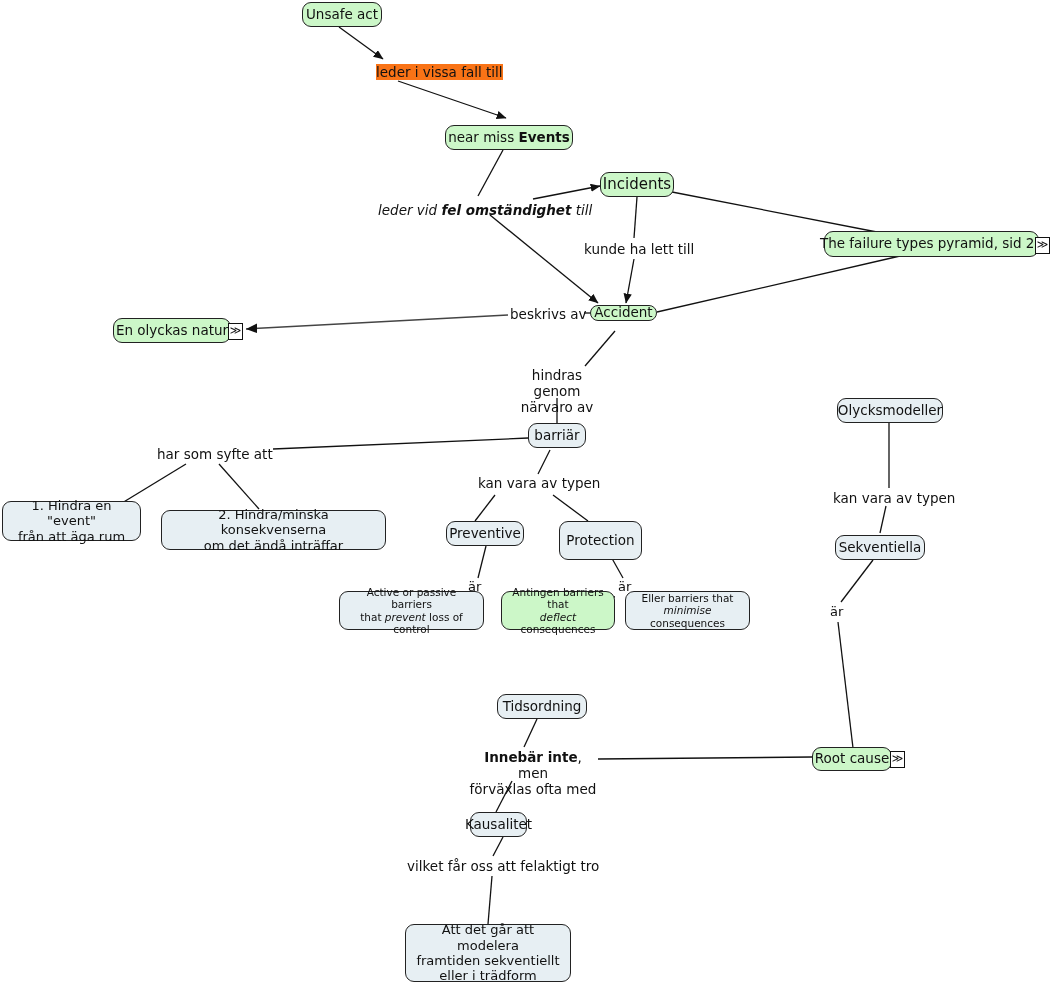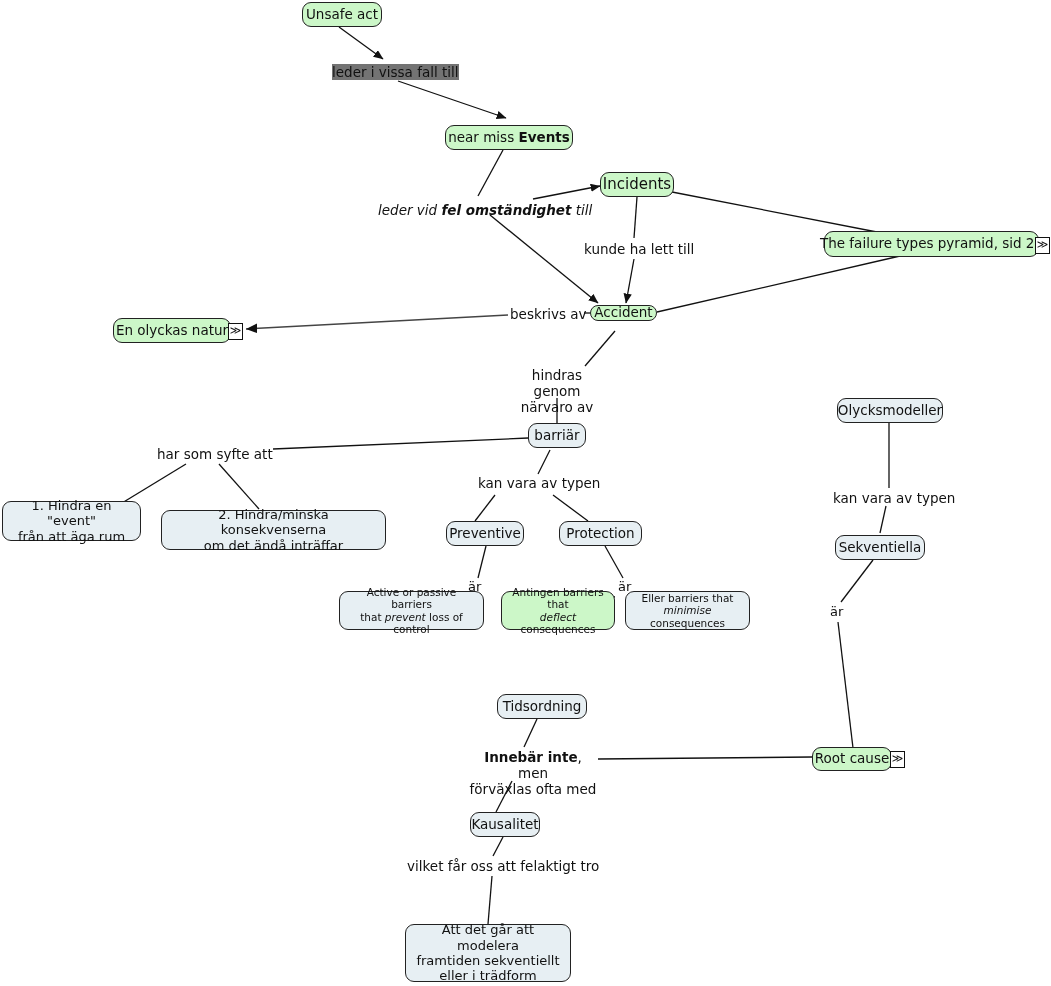--- a/index.html
+++ b/index.html
@@ -47,21 +47,21 @@
 
   .lbl {
     position: absolute;
     color: #111111;
     text-align: center;
     line-height: 1.2;
     white-space: nowrap;
     background: transparent;
     z-index: 6;
   }
-  .lbl.hl { background: #737373; }
+  .lbl.hl { background: #f97316; margin-left: 44px; }
   .lbl.two { white-space: normal; }
 
   b { font-weight: bold; }
   i { font-style: italic; }
 
   .badge {
     position: absolute;
     width: 13px;
     height: 15px;
     border: 1px solid #111111;
@@ -198,21 +198,21 @@
     <span class="inner">
       <span>2. Hindra/minska konsekvenserna</span><br>
       <span>om det ändå inträffar</span>
     </span>
   </div>
 
   <div class="node blue" style="left:446px; top:521px; width:78px; height:25px; font-size:13.5px;">
     <span class="inner">Preventive</span>
   </div>
 
-  <div class="node blue" style="left:559px; top:521px; width:83px; height:25px; font-size:13.5px;">
+  <div class="node blue" style="left:559px; top:521px; width:83px; height:39px; font-size:13.5px;">
     <span class="inner">Protection</span>
   </div>
 
   <div class="node blue wrap" style="left:339px; top:591px; width:145px; height:39px; font-size:10.5px;">
     <span class="inner">
       <span>Active or passive barriers</span><br>
       <span>that </span><i>prevent</i><span>  loss of control</span>
     </span>
   </div>
 
@@ -240,21 +240,21 @@
 
   <div class="node green" style="left:812px; top:747px; width:80px; height:24px; font-size:13.5px;">
     <span class="inner">Root cause</span>
   </div>
   <div class="badge" style="left:890px; top:751px;"><span>≫</span></div>
 
   <div class="node blue" style="left:497px; top:694px; width:90px; height:25px; font-size:13.5px;">
     <span class="inner">Tidsordning</span>
   </div>
 
-  <div class="node blue" style="left:470px; top:812px; width:70px; height:25px; font-size:13.5px;">
+  <div class="node blue" style="left:470px; top:812px; width:57px; height:25px; font-size:13.5px;">
     <span class="inner">Kausalitet</span>
   </div>
 
   <div class="node blue wrap" style="left:405px; top:924px; width:166px; height:58px; font-size:13px;">
     <span class="inner">
       <span>Att det går att modelera</span><br>
       <span>framtiden sekventiellt</span><br>
       <span>eller i trädform</span>
     </span>
   </div>

